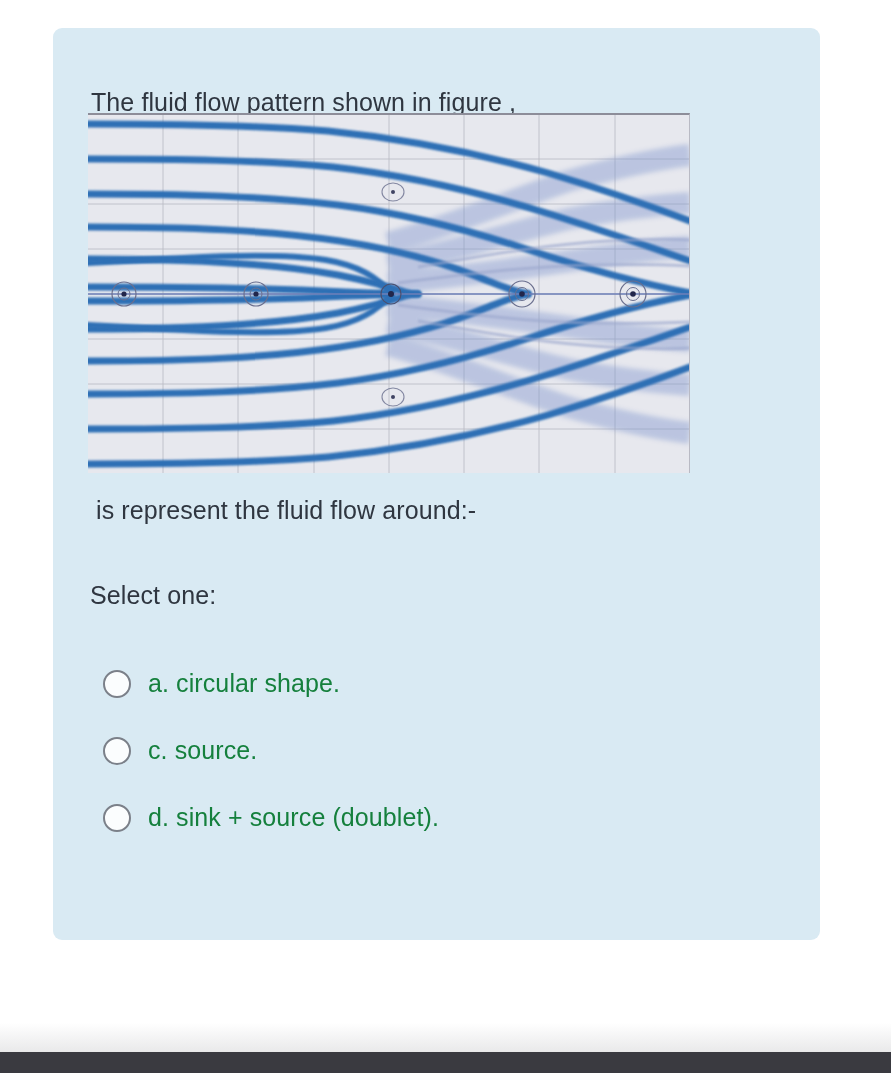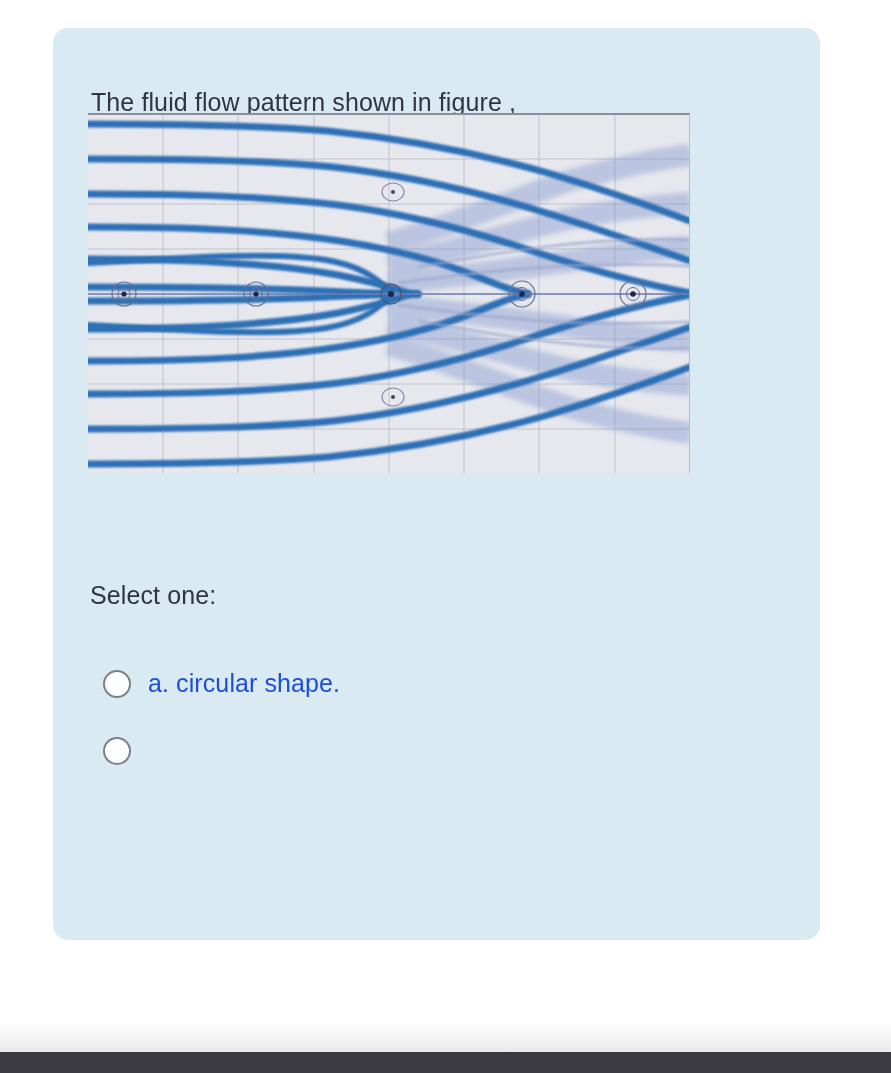--- a/index.html
+++ b/index.html
@@ -16,21 +16,21 @@
   }
 
   
   #question-card {
     position: absolute;
     left: 53px;
     top: 28px;
     width: 767px;
     height: 912px;
     background: #d9eaf3;
-    border-radius: 15px;
+    border-radius: 9px;
     box-sizing: border-box;
   }
 
   .q-text {
     color: #2f3640;
     font-size: 25px;
     line-height: 1.28;
     letter-spacing: .1px;
   }
 
@@ -86,21 +86,21 @@
     flex: 0 0 auto;
     width: 28px;
     height: 28px;
     border: 2px solid #7b8089;
     border-radius: 50%;
     background: #fbfdfe;
     box-sizing: border-box;
     margin-right: 17px;
   }
   .option-label {
-    color: #1d4ed8;
+    color: #15803d;
     font-size: 25px;
     letter-spacing: .1px;
     white-space: nowrap;
   }
 
   
   #page-fade {
     position: absolute;
     left: 0;
     top: 975px;
@@ -229,33 +229,39 @@
         <ellipse cx="305" cy="77" rx="11" ry="9"></ellipse>
         <ellipse cx="305" cy="282" rx="11" ry="9"></ellipse>
       </g>
       <g fill="#22264a" opacity="0.85">
         <circle cx="305" cy="77" r="2"></circle>
         <circle cx="305" cy="282" r="2"></circle>
       </g>
     </svg>
   </div>
 
+  <div id="question-tail" class="q-text">is represent the fluid flow around:-</div>
 
   <div id="select-one-label" class="q-text">Select one:</div>
 
   <div id="options-list">
 
     <div class="option-row">
       <span class="radio-outer"></span>
       <span class="option-label">a. circular shape.</span>
     </div>
 
 
-
     <div class="option-row">
       <span class="radio-outer"></span>
+      <span class="option-label">c. source.</span>
+    </div>
+
+    <div class="option-row">
+      <span class="radio-outer"></span>
+      <span class="option-label">d. sink + source (doublet).</span>
     </div>
 
   </div>
 </div>
 
 <div id="page-fade"></div>
 <div id="bottom-bar"></div>
 
 </body></html>

